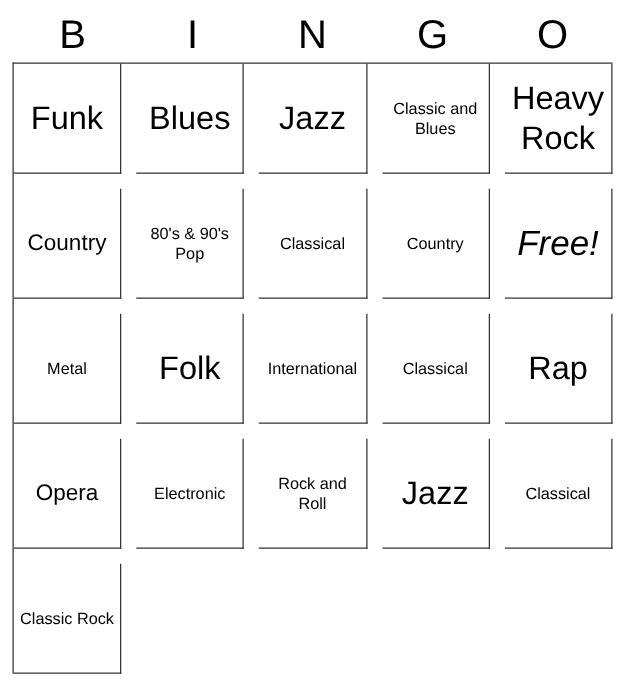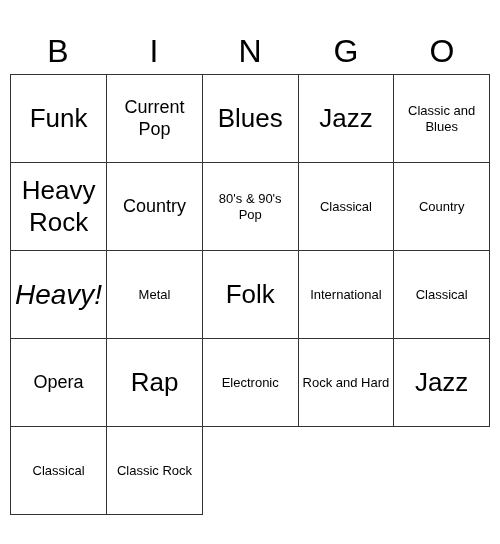--- a/index.html
+++ b/index.html
@@ -36,20 +36,21 @@
       font-weight: normal;
       padding: 4px 0;
       text-align: center;
     }
 
     .bingo-grid {
       display: grid;
       grid-template-columns: repeat(5, 1fr);
       border-left: 1.5px solid #333;
       border-top: 1.5px solid #333;
+      gap: 12px;
     }
 
     .bingo-cell {
       border-right: 1.5px solid #333;
       border-bottom: 1.5px solid #333;
       display: flex;
       align-items: center;
       justify-content: center;
       text-align: center;
       padding: 6px 4px;
@@ -87,23 +88,20 @@
       <div class="bingo-header-cell">I</div>
       <div class="bingo-header-cell">N</div>
       <div class="bingo-header-cell">G</div>
       <div class="bingo-header-cell">O</div>
     </div>
   <div class="bingo-grid">
   <div class="bingo-cell">
         <span class="text-large">Funk</span>
       </div>
       <div class="bingo-cell">
-        <span class="text-medium">Current Pop</span>
-      </div>
-      <div class="bingo-cell">
         <span class="text-large">Blues</span>
       </div>
       <div class="bingo-cell">
         <span class="text-large">Jazz</span>
       </div>
       <div class="bingo-cell">
         <span class="text-small">Classic and Blues</span>
       </div>
       <div class="bingo-cell">
         <span class="text-large">Heavy Rock</span>
@@ -114,45 +112,45 @@
       <div class="bingo-cell">
         <span class="text-small">80's &amp; 90's Pop</span>
       </div>
       <div class="bingo-cell">
         <span class="text-small">Classical</span>
       </div>
       <div class="bingo-cell">
         <span class="text-small">Country</span>
       </div>
       <div class="bingo-cell">
-        <span class="text-free">Heavy!</span>
+        <span class="text-free">Free!</span>
       </div>
       <div class="bingo-cell">
         <span class="text-small">Metal</span>
       </div>
       <div class="bingo-cell">
         <span class="text-large">Folk</span>
       </div>
       <div class="bingo-cell">
         <span class="text-small">International</span>
       </div>
       <div class="bingo-cell">
         <span class="text-small">Classical</span>
       </div>
       <div class="bingo-cell">
-        <span class="text-medium">Opera</span>
+        <span class="text-large">Rap</span>
       </div>
       <div class="bingo-cell">
-        <span class="text-large">Rap</span>
+        <span class="text-medium">Opera</span>
       </div>
       <div class="bingo-cell">
         <span class="text-small">Electronic</span>
       </div>
       <div class="bingo-cell">
-        <span class="text-small">Rock and Hard</span>
+        <span class="text-small">Rock and Roll</span>
       </div>
       <div class="bingo-cell">
         <span class="text-large">Jazz</span>
       </div>
       <div class="bingo-cell">
         <span class="text-small">Classical</span>
       </div>
       <div class="bingo-cell">
         <span class="text-small">Classic Rock</span>
       </div>

